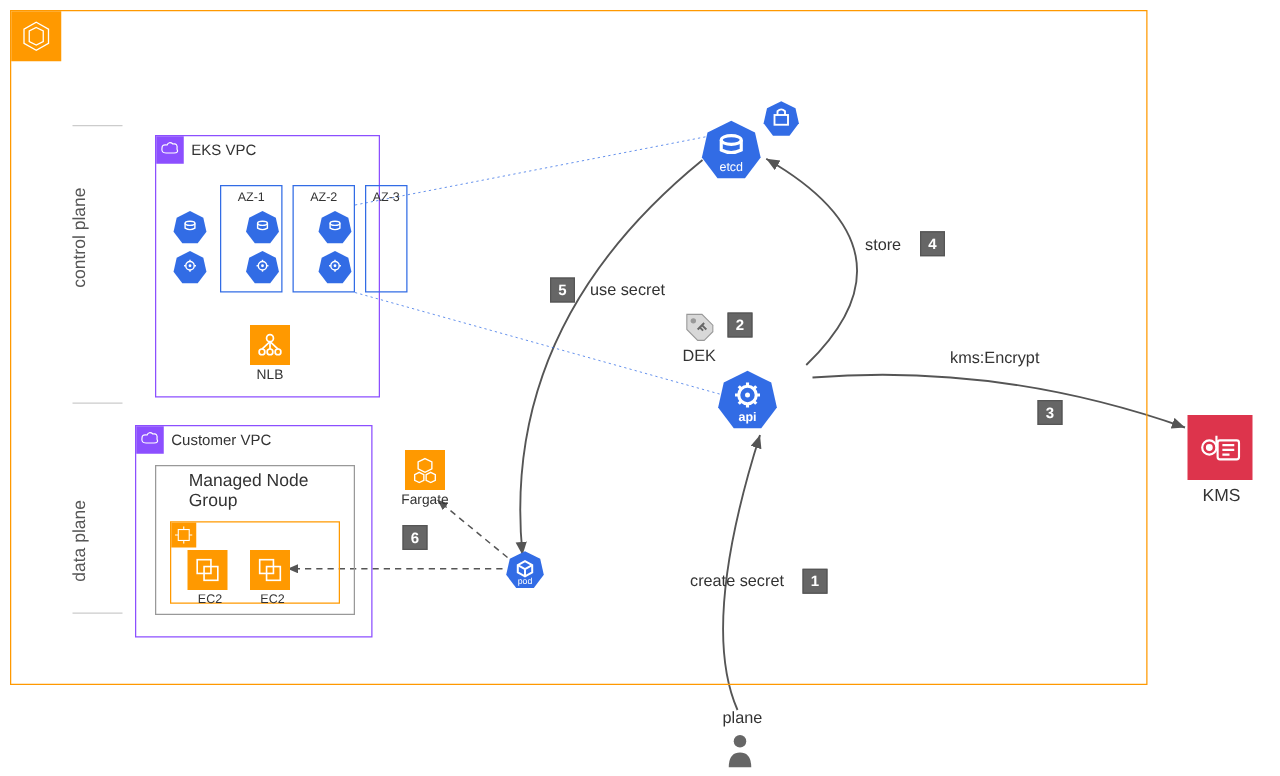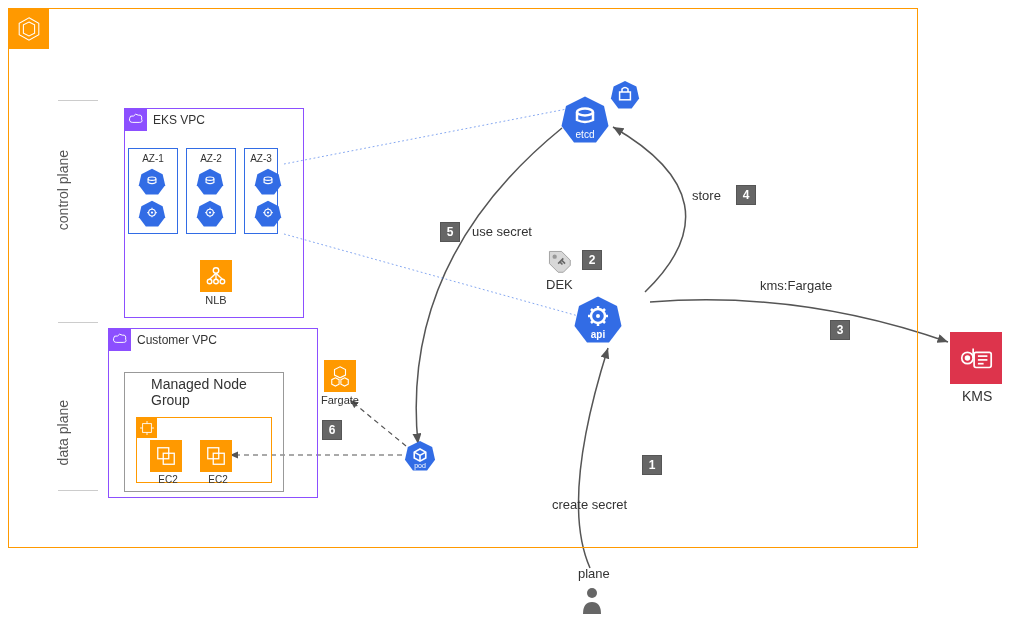--- a/index.html
+++ b/index.html
@@ -12,21 +12,21 @@
   .plane-label { position: absolute; writing-mode: vertical-rl; transform: rotate(180deg); font-size: 14px; color: #555; }
   
   .plane-divider { position: absolute; left: 58px; width: 40px; border-top: 1px solid #ccc; }
   
   .vpc-box { position: absolute; border: 1px solid #8c4fff; }
   .vpc-header { position: absolute; top: 0; left: 0; height: 22px; display: flex; align-items: center; }
   .vpc-icon { width: 22px; height: 22px; background: #8c4fff; display: flex; align-items: center; justify-content: center; }
   .vpc-icon svg { width: 16px; height: 16px; }
   .vpc-title { font-size: 12px; color: #333; margin-left: 6px; }
   
-  .az-box { position: absolute; border: 1px solid #326ce5; font-size: 10px; text-align: center; padding-top: 4px; color: #333; }
+  .az-box { position: absolute; border: 1px solid #326ce5; font-size: 10px; text-align: center; padding-top: 4px; color: #333; margin-left: 48px; }
   
   .heptagon { position: absolute; width: 28px; height: 28px; }
   .heptagon svg { width: 100%; height: 100%; }
   .hep-label { position: absolute; font-size: 8px; color: #fff; text-align: center; width: 100%; bottom: 3px; }
   
   .big-heptagon { position: absolute; width: 50px; height: 50px; }
   .big-heptagon svg { width: 100%; height: 100%; }
   .big-hep-label { position: absolute; font-size: 10px; color: #fff; text-align: center; width: 100%; bottom: 5px; }
   
   .aws-icon { position: absolute; width: 32px; height: 32px; background: #ff9900; display: flex; align-items: center; justify-content: center; }
@@ -174,21 +174,21 @@
         <circle cx="12" cy="18" r="2.5"></circle>
         <circle cx="19" cy="18" r="2.5"></circle>
         <line x1="12" y1="9" x2="5" y2="15.5"></line>
         <line x1="12" y1="9" x2="12" y2="15.5"></line>
         <line x1="12" y1="9" x2="19" y2="15.5"></line>
       </g>
     </svg>
 </div>
 <div class="aws-icon-label" style="top:294px; left:186px;">NLB</div>
 
-<div class="vpc-box" style="top:328px; left:108px; width:210px; height:170px;">
+<div class="vpc-box" style="top:340px; left:108px; width:190px; height:170px;">
   <div class="vpc-header">
     <div class="vpc-icon">
       <svg viewBox="0 0 20 20">
           <g stroke="#fff" stroke-width="1.2" fill="none">
             <path d="M6 13 Q1 13 2 8 Q2 4 7 5 Q9 1 13 4 Q18 3 17 9 Q19 13 14 13 Z"></path>
           </g>
         </svg>
     </div>
     <div class="vpc-title">Customer VPC</div>
   </div>
@@ -315,27 +315,27 @@
 
 <div class="user-icon" style="top:586px; left:580px;">
   <svg viewBox="0 0 24 28">
       <circle cx="12" cy="7" r="5" fill="#666"></circle>
       <path d="M3 28 Q3 16 12 16 Q21 16 21 28 Z" fill="#666"></path>
     </svg>
 </div>
 <div class="label" style="top:566px; left:578px;">plane</div>
 
 <div class="step-badge" style="top:455px; left:642px;">1</div>
-<div class="label" style="top:457px; left:552px;margin-top:40px;">create secret</div>
+<div class="label" style="top:457px; left:552px;">create secret</div>
 
 <div class="step-badge" style="top:250px; left:582px;">2</div>
 <div class="label" style="top:277px; left:546px;">DEK</div>
 
 <div class="step-badge" style="top:320px; left:830px;">3</div>
-<div class="label" style="top:278px; left:760px;">kms:Fargate</div>
+<div class="label" style="top:278px; left:760px;">kms:Encrypt</div>
 
 <div class="step-badge" style="top:185px; left:736px;">4</div>
 <div class="label" style="top:188px; left:692px;">store</div>
 
 <div class="step-badge" style="top:222px; left:440px;">5</div>
 <div class="label" style="top:224px; left:472px;">use secret</div>
 
 <div class="step-badge" style="top:420px; left:322px;">6</div>
 
 </body></html>

